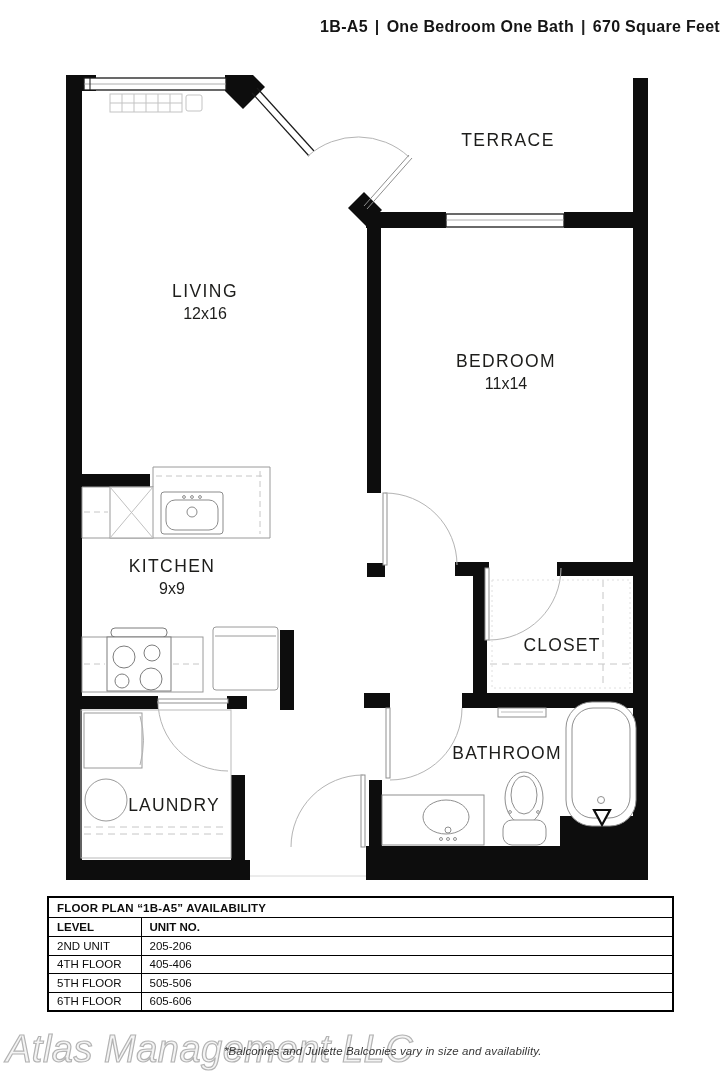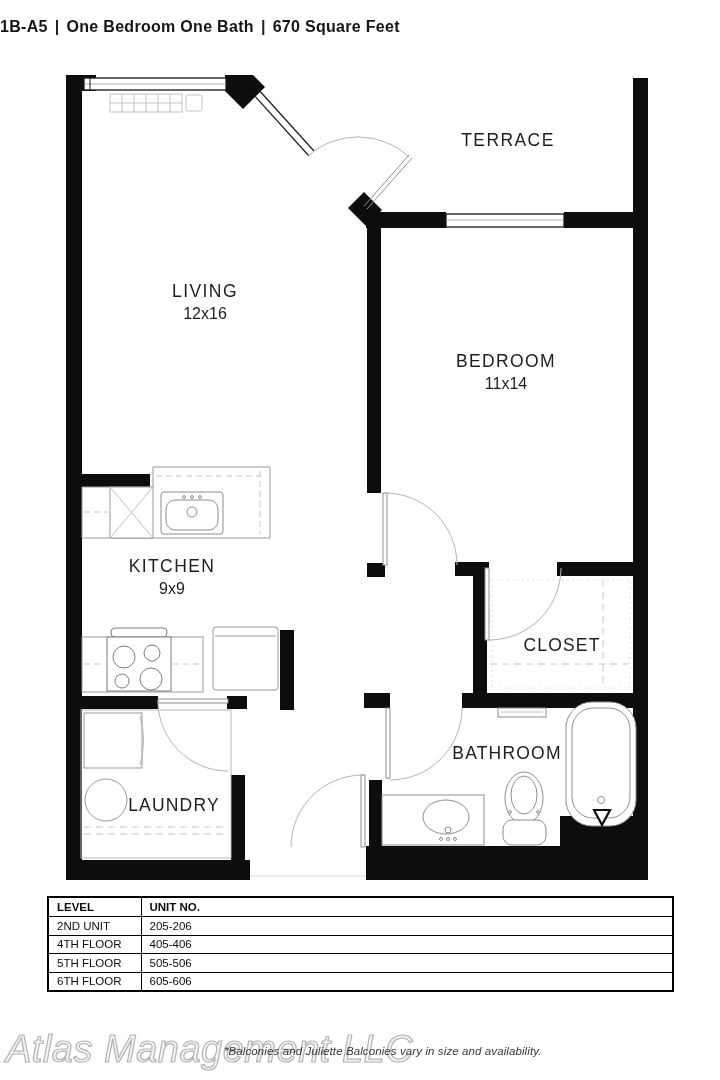--- a/index.html
+++ b/index.html
@@ -1,18 +1,18 @@
 <!DOCTYPE html>
 <html><head>
 <meta charset="utf-8">
 <style>
   html,body{margin:0;padding:0;background:#ffffff;}
   body{width:720px;height:1080px;position:relative;overflow:hidden;
        font-family:"Liberation Sans", sans-serif;color:#111;}
-  .page-title{position:absolute;top:18px;left:0;width:720px;text-align:left;
+  .page-title{position:absolute;top:18px;left:0;width:720px;text-align:right;
       font-size:16px;font-weight:bold;letter-spacing:.3px;color:#151515;white-space:nowrap;}
   .page-title .sep{padding:0 7px;font-weight:600;color:#222;}
   #plan-svg{position:absolute;left:0;top:0;}
 
   
   .avail{position:absolute;left:47px;top:896px;width:627px;border-collapse:collapse;
          table-layout:fixed;}
   .avail td{border:1.5px solid #000;font-size:11.5px;color:#0c0c0c;
             padding:0 0 0 8px;vertical-align:middle;white-space:nowrap;}
   .avail{border:2px solid #000;}
@@ -195,20 +195,23 @@
     <text x="507" y="759" font-size="17.5" letter-spacing="1.2">BATHROOM</text>
   </g>
 </svg>
 
 <table class="avail">
   <colgroup>
       <col class="col-level">
       <col>
     </colgroup>
   <tbody>
+    <tr class="t-title">
+      <td colspan="2">FLOOR PLAN “1B-A5” AVAILABILITY</td>
+    </tr>
     <tr class="t-head">
       <td>LEVEL</td>
       <td>UNIT NO.</td>
     </tr>
   </tbody>
   <tbody>
       <tr class="t-row">
         <td>2ND UNIT</td>
         <td>205-206</td>
       </tr>

